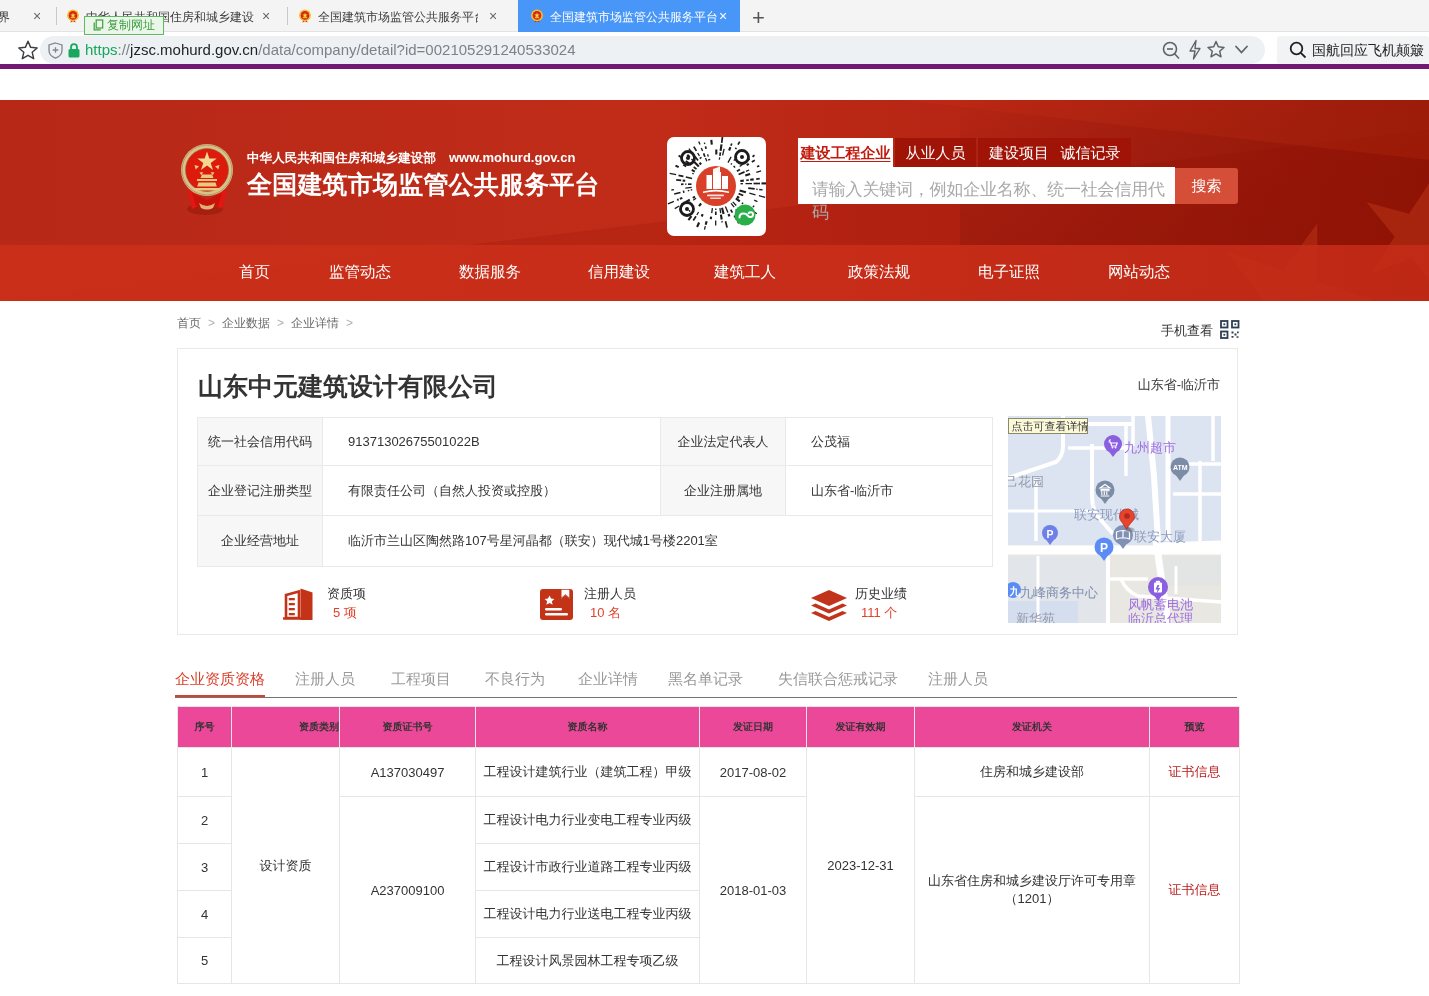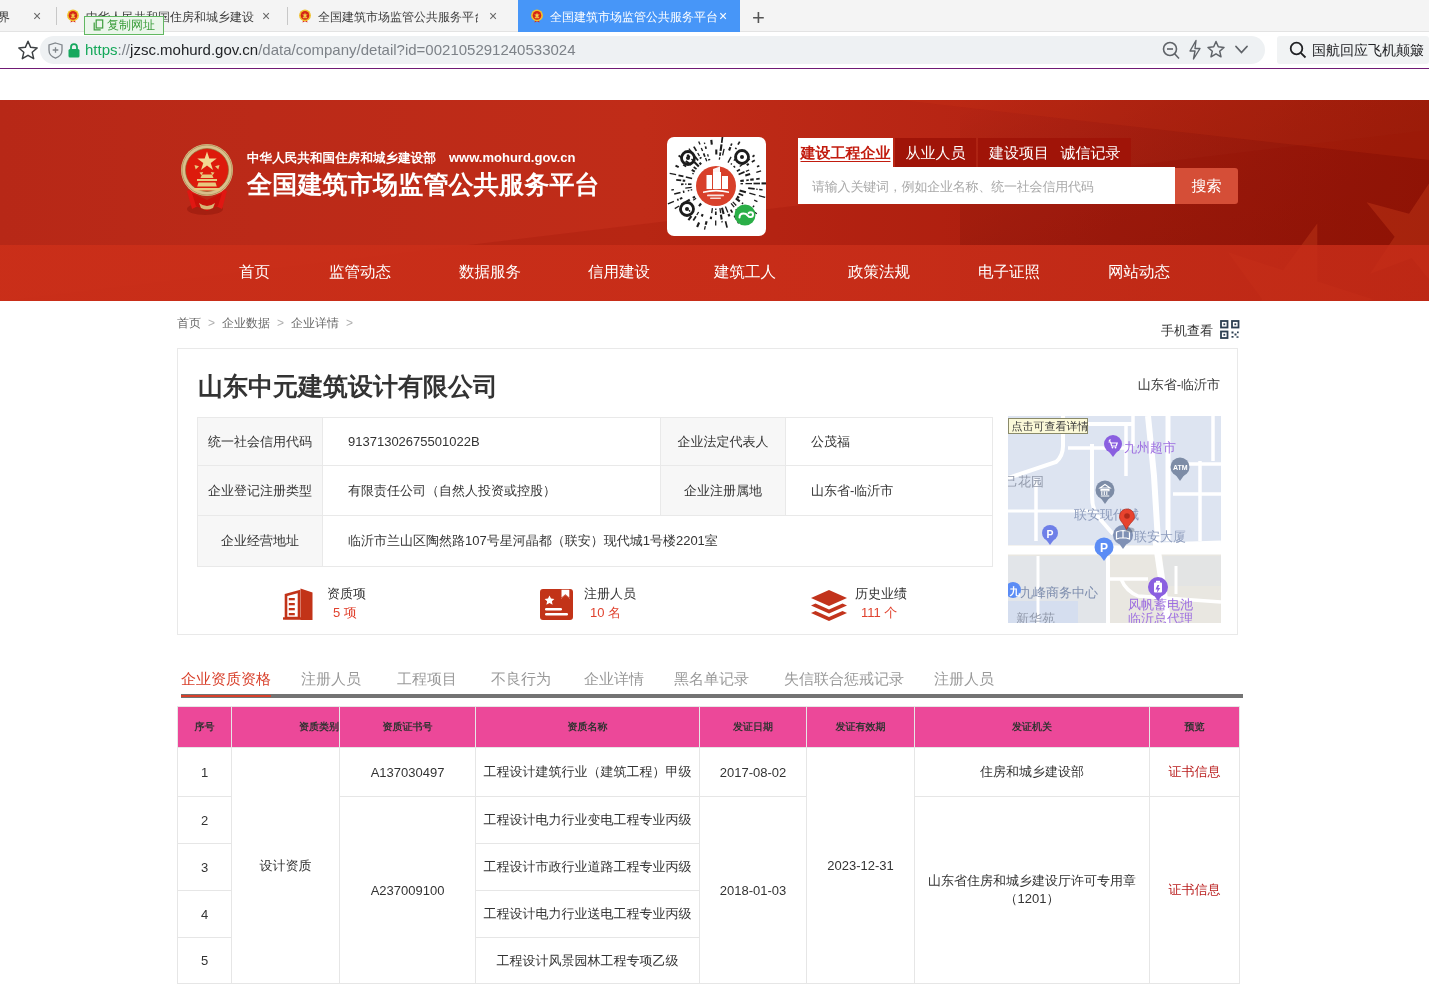--- a/index.html
+++ b/index.html
@@ -9,38 +9,38 @@
 #chrome { position:absolute; left:0; top:0; width:1429px; height:70px; background:#fff; }
 #tabstrip { position:absolute; left:0; top:0; width:1429px; height:32px; background:#f4f4f4; border-bottom:1px solid #e3e3e3;}
 .tab { position:absolute; top:0; height:32px; font-size:13px; color:#3c3c3c; }
 .tt { position:absolute; top:9px; white-space:nowrap; overflow:hidden; font-size:12px; }
 .tabsep { position:absolute; top:7px; width:1px; height:18px; background:#c8c8c8; }
 .tclose { position:absolute; top:9px; width:14px; height:14px; color:#666; font-size:14px; line-height:14px; text-align:center;}
 .fav { position:absolute; top:9px; width:14px; height:14px; }
 #activetab { position:absolute; left:518px; top:0; width:222px; height:32px; background:#4796f8; color:#fff; }
 #plusbtn { position:absolute; left:752px; top:5px; font-size:22px; color:#555; font-weight:400;}
 #tooltip { position:absolute; left:84px; top:16px; width:80px; height:19px; background:#ebf6eb; border:1px solid #61b861; color:#3d9e3d; font-size:12px; line-height:17px; text-align:center; z-index:5;}
-#addrrow { position:absolute; left:0; top:33px; width:1429px; height:36px; background:#fff; border-bottom:1px solid #701a75;}
+#addrrow { position:absolute; left:0; top:33px; width:1429px; height:36px; background:#fff; border-bottom:5px solid #701a75;}
 #omnibox { position:absolute; left:40px; top:3px; width:1225px; height:28px; background:#eef1f3; border-radius:14px; }
 #urltext { position:absolute; left:45px; top:5px; font-size:15px; white-space:nowrap; color:#7d8288; }
 #urltext .sch { color:#15a85a; } #urltext .dom { color:#222427; }
 #searchbox { position:absolute; left:1277px; top:3px; width:152px; height:28px; background:#f1f3f4; border-radius:3px; }
 #searchbox span { position:absolute; left:35px; top:6px; font-size:14px; color:#202124; }
 
 #banner { position:absolute; left:0; top:100px; width:1429px; height:201px; overflow:hidden; }
 #hdr-line1 { position:absolute; left:247px; top:50px; color:#fff; font-size:12.5px; font-weight:bold; letter-spacing:0.1px;}
 #hdr-line1 b { margin-left:13px; font-size:13px; letter-spacing:0;}
 #hdr-line2 { position:absolute; left:247px; top:70px; color:#fff; font-size:25px; font-weight:bold; letter-spacing:0.2px; line-height:28px;}
 #qrbox { position:absolute; left:667px; top:37px; width:99px; height:99px; background:#fff; border-radius:7px; }
 #stabs { position:absolute; left:798px; top:38px; height:29px; }
 .stab { position:absolute; top:0; height:29px; color:#fff; font-size:15px; text-align:center; line-height:29px; background:#a01408; }
 #stab1 { left:0; width:95px; background:#fff; color:#c21b0e; font-weight:bold;}
 #stab1 u { text-decoration:underline; text-underline-offset:3px;}
 #sinput { position:absolute; left:798px; top:67px; width:377px; height:37px; background:#fff; }
-#sinput span { position:absolute; left:14px; top:11px; font-size:13px; color:#a9a9a9; letter-spacing:-0.2px;}
+#sinput span { position:absolute; left:14px; top:11px; font-size:17px; color:#a9a9a9; letter-spacing:-0.2px;}
 #sbtn { position:absolute; left:1175px; top:68px; width:63px; height:36px; background:#d54e37; color:#fff; font-size:15px; text-align:center; line-height:36px; border-radius:0 3px 3px 0;}
 #nav { position:absolute; left:0; top:145px; width:1429px; height:56px; background:linear-gradient(90deg, rgba(203,47,25,0.92), rgba(201,46,25,0.9) 55%, rgba(198,44,24,0.84)); }
 .navitem { position:absolute; top:17px; color:#fff; font-size:15.5px; white-space:nowrap; }
 
 #main { position:absolute; left:0; top:301px; width:1429px; height:695px; background:#fff; }
 #bc { position:absolute; left:177px; top:14px; font-size:12px; color:#696969; }
 #bc .s { color:#b0b0b0; margin:0 7px; font-family:"Liberation Sans",sans-serif;}
 #mobile { position:absolute; left:1161px; top:19px; font-size:13px; color:#333; }
 #card { position:absolute; left:177px; top:47px; width:1061px; height:287px; background:#fff; border:1px solid #e9e9e9; }
 #cotitle { position:absolute; left:20px; top:21px; font-size:25px; font-weight:bold; color:#333; }
@@ -49,21 +49,21 @@
 table.info td { border:1px solid #e9e9e9; font-size:13px; color:#333; padding:0 0 0 0; }
 table.info td.lb { background:#f7f7f7; text-align:center; width:125px; }
 table.info td.vl { padding-left:25px; }
 #stats { position:absolute; left:0px; top:236px; width:820px; height:50px; }
 .stat { position:absolute; top:0; }
 .stat .ic { position:absolute; left:0; top:2px; }
 .stat .t1 { position:absolute; left:44px; top:0px; font-size:13px; color:#333; white-space:nowrap;}
 .stat .t2 { position:absolute; left:50px; top:19px; font-size:13px; color:#e0422e; white-space:nowrap;}
 #map { position:absolute; left:830px; top:67px; width:213px; height:207px; overflow:hidden; }
 
-#qtabs { position:absolute; left:181px; top:360px; width:1062px; height:37px; border-bottom:4px solid #737373;}
+#qtabs { position:absolute; left:175px; top:360px; width:1062px; height:37px; border-bottom:1px solid #737373;}
 .qtab { position:absolute; top:9px; font-size:15px; color:#999; white-space:nowrap;}
 #qtab1 { color:#d8402b; border-bottom:2px solid #d8402b; padding-bottom:6px;}
 
 table.big { position:absolute; left:177px; top:405px; border-collapse:collapse; table-layout:fixed; }
 table.big td, table.big th { border:1px solid #e6e6e6; font-size:13px; color:#333; text-align:center; vertical-align:middle; font-weight:normal; }
 table.big th { background:#ec4899; font-weight:bold; font-size:10px; }
 table.big .red { color:#b91c1c; }
 </style>
 </head>
 <body>

